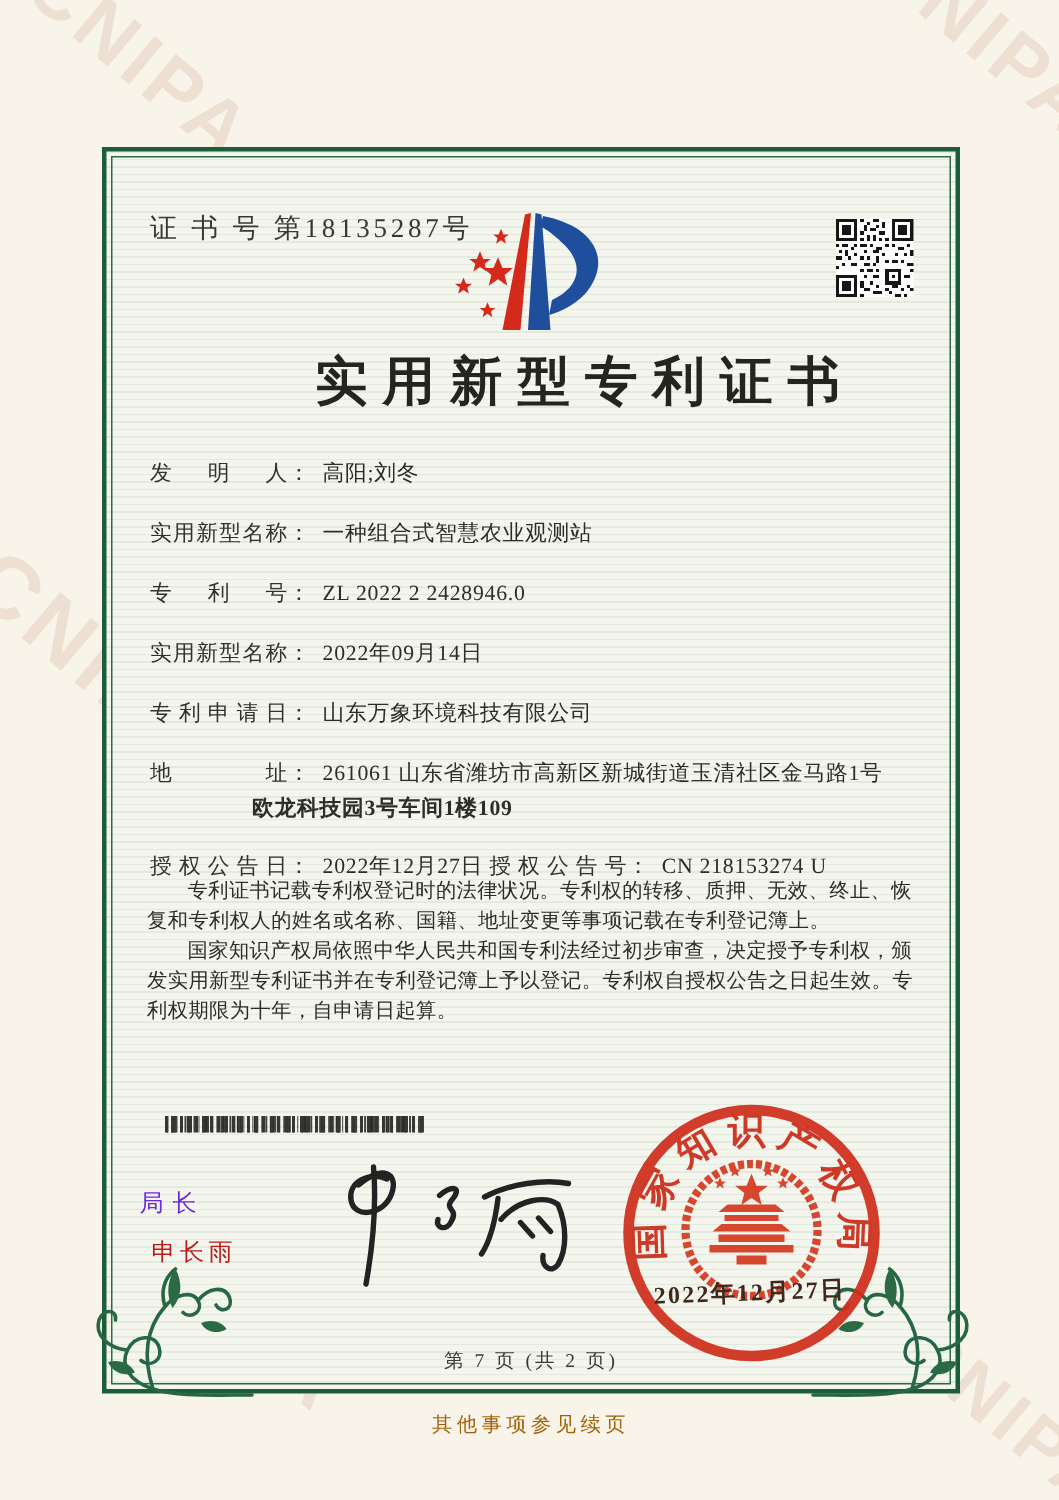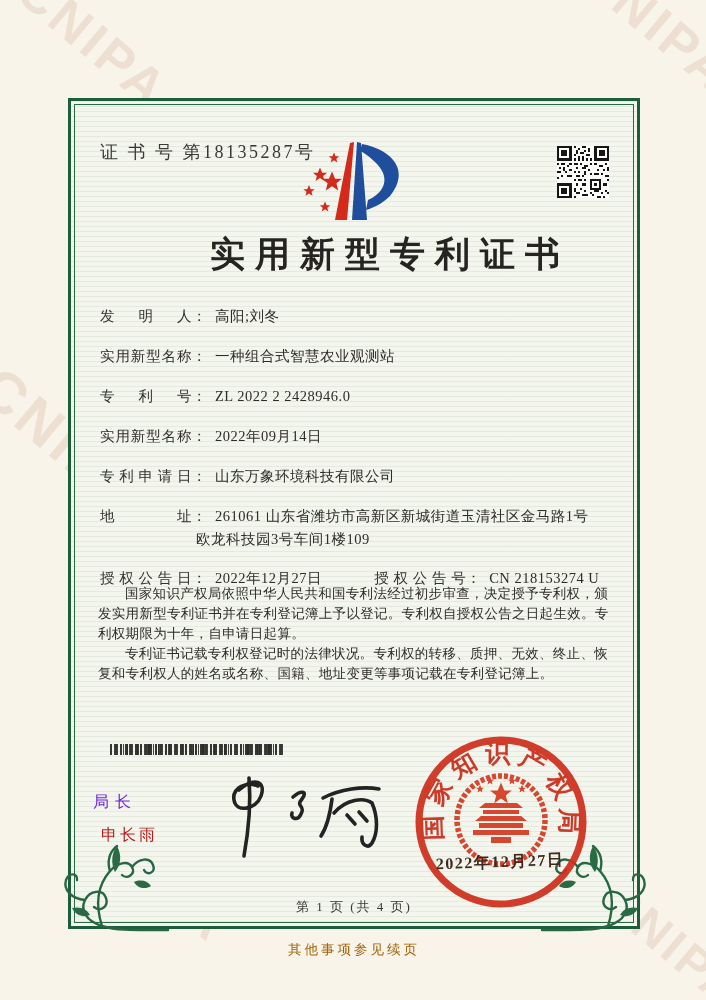--- a/index.html
+++ b/index.html
@@ -39,23 +39,23 @@
     font-size:35px;font-weight:bold;letter-spacing:10px;color:#262420;
   }
   .fields{position:absolute;left:100px;top:304px;width:500px;font-size:14.5px;}
   .frow{line-height:25px;margin-bottom:15px;letter-spacing:0.5px;}
   .flabel{
     display:inline-block;width:92px;text-align:justify;text-align-last:justify;
     vertical-align:top;color:#33312c;
   }
   .fcolon{margin-right:8px;color:#33312c;}
   .fvalue{color:#2e2c27;}
-  .fvalue2{margin-left:96px;line-height:24px;margin-top:-2px;}
+  .fvalue2{margin-left:68px;line-height:24px;margin-top:-2px;font-weight:bold;}
   .grant{margin-top:6px;}
-  .grant .second{margin-left:48px;}
+  .grant .second{}
   .paras{
     position:absolute;left:98px;top:584px;width:514px;
     font-size:13.5px;line-height:20px;color:#2e2c27;letter-spacing:0.3px;
   }
   .paras p{margin:0;text-indent:2em;}
   .barcode{
     position:absolute;left:110px;top:744px;width:173px;height:11px;opacity:.88;
     background-image:
       repeating-linear-gradient(90deg,#1c1c1c 0 2px,transparent 2px 5px),
       repeating-linear-gradient(90deg,#2a2a2a 0 1px,transparent 1px 3px),
@@ -172,22 +172,22 @@
       <span class="flabel">地址</span><span class="fcolon">：</span><span class="fvalue">261061 山东省潍坊市高新区新城街道玉清社区金马路1号</span>
       <div class="fvalue2">欧龙科技园3号车间1楼109</div>
     </div>
     <div class="frow grant">
       <span class="flabel">授权公告日</span><span class="fcolon">：</span><span class="fvalue">2022年12月27日</span>
       <span class="second"><span class="flabel">授权公告号</span><span class="fcolon">：</span><span class="fvalue">CN 218153274 U</span></span>
     </div>
   </div>
 
   <div class="paras">
+    <p>专利证书记载专利权登记时的法律状况。专利权的转移、质押、无效、终止、恢复和专利权人的姓名或名称、国籍、地址变更等事项记载在专利登记簿上。</p>
     <p>国家知识产权局依照中华人民共和国专利法经过初步审查，决定授予专利权，颁发实用新型专利证书并在专利登记簿上予以登记。专利权自授权公告之日起生效。专利权期限为十年，自申请日起算。</p>
-    <p>专利证书记载专利权登记时的法律状况。专利权的转移、质押、无效、终止、恢复和专利权人的姓名或名称、国籍、地址变更等事项记载在专利登记簿上。</p>
   </div>
 
   <div class="barcode"></div>
 
   <div class="signer-role">局长</div>
   <div class="signer-name">申长雨</div>
   <svg class="sig-script" viewBox="0 0 195 98">
     <g fill="none" stroke="#232323" stroke-width="3.6" stroke-linecap="round" stroke-linejoin="round">
       <path d="M34,24 C50,10 61,16 56,30 C51,44 31,47 29,34 C27,22 41,15 53,20"></path>
       <path d="M44,12 C46,36 44,62 39,90"></path>
@@ -218,16 +218,16 @@
       <path d="M66,74 L110,74 L104,69 L72,69 Z"></path>
       <rect x="70" y="76" width="36" height="4"></rect>
       <path d="M62,87 L114,87 L108,82 L68,82 Z"></path>
       <rect x="66" y="89" width="44" height="5"></rect>
       <rect x="60" y="96" width="56" height="5"></rect>
       <rect x="78" y="103" width="20" height="6"></rect>
     </g>
   </svg>
   <div class="seal-date">2022年12月27日</div>
 
-  <div class="page-num">第 1 页 (共 4 页)</div>
+  <div class="page-num">第 7 页 (共 2 页)</div>
   <div class="note">其他事项参见续页</div>
 
 </div>
 
 </body></html>

